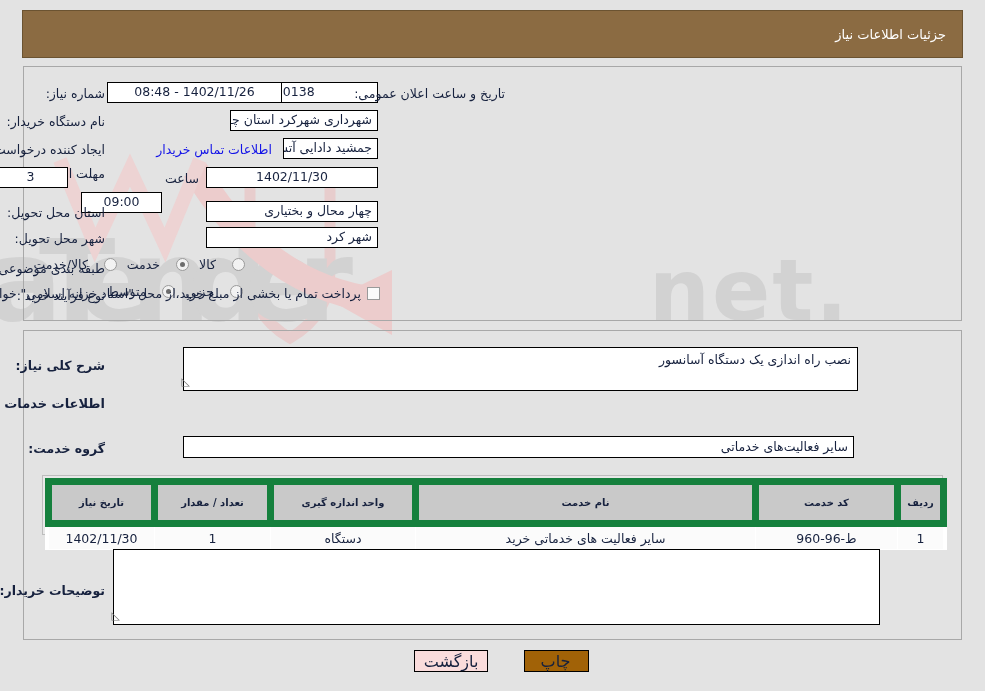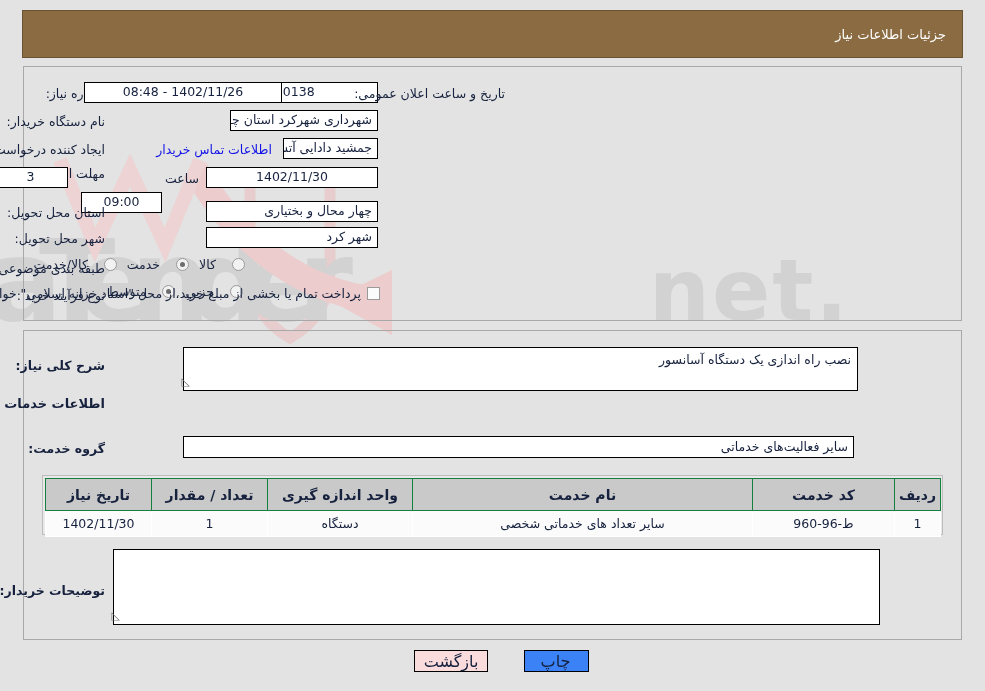--- a/index.html
+++ b/index.html
@@ -196,26 +196,26 @@
     width: 895px;
     border-collapse: collapse;
     font-size: 12.5px;
     color: #16213e;
     z-index: 3;
     background: #ffffff;
     table-layout: fixed;
   }
   #svc-table th {
     background: #c9c9c9;
-    border: 1px solid #15803d;
+    border: 7px solid #15803d;
     font-weight: bold;
-    height: 32px;
+    height: 42px;
     text-align: center;
     color: #16213e;
-    font-size: 14px;
+    font-size: 10px;
   }
   #svc-table td {
     background: #fbfbfb;
     border: 1px solid #ffffff;
     height: 26px;
     text-align: center;
     color: #16213e;
     font-size: 12.5px;
   }
   .tbl-wrap {
@@ -236,21 +236,21 @@
     color: #16213e;
     display: flex;
     align-items: center;
     justify-content: center;
     cursor: pointer;
     font-family: "DejaVu Sans", "Liberation Sans", sans-serif;
     z-index: 3;
     padding: 0 10px;
   }
   .btn-back  { background: #fadcdc; border-color: #000; }
-  .btn-print { background: #3b82f6; border-color: #000; padding-left: 8px; }
+  .btn-print { background: #a16207; border-color: #000; padding-left: 8px; }
 </style>
 </head>
 <body>
 
 <div id="page">
 
   <svg id="watermark" viewBox="0 0 985 240" xmlns="http://www.w3.org/2000/svg">
 
     <path d="M250 30 L330 30 L330 120 Q330 165 290 188 Q250 165 250 120 Z" fill="none" stroke="#e7cdcd" stroke-width="11"></path>
 
@@ -268,21 +268,21 @@
   <div class="title-bar">
     <span class="title-text">جزئیات اطلاعات نیاز</span>
   </div>
 
   <div class="panel" id="panel-top"></div>
 
   <div class="lbl" style="right:880px; top:86px;">شماره نیاز:</div>
   <div class="fld center" style="right:607px; top:82px; width:254px; height:21px;">1102005312000138</div>
 
   <div class="lbl" style="right:480px; top:86px;">تاریخ و ساعت اعلان عمومی:</div>
-  <div class="fld center" style="right:703px; top:82px; width:198px; height:21px; left:103px;">1402/11/26 - 08:48</div>
+  <div class="fld center" style="right:703px; top:82px; width:175px; height:21px; left:103px;">1402/11/26 - 08:48</div>
 
   <div class="lbl" style="right:880px; top:114px;">نام دستگاه خریدار:</div>
   <div class="fld right" style="right:607px; top:110px; left:230px; height:21px;">شهرداری شهرکرد استان چهارمحال و بختیاری</div>
 
   <div class="lbl" style="right:880px; top:142px;">ایجاد کننده درخواست:</div>
   <div class="fld right" style="right:607px; top:138px; left:283px; height:21px;">جمشید دادایی آتش نشان شهرداری شهرکرد استان چهارمحال و بختیاری</div>
   <a class="link" style="right:713px; top:142px; left:135px;">اطلاعات تماس خریدار</a>
 
   <div class="lbl" style="right:880px; top:165px; width:110px; line-height:1.5;">مهلت ارسال پاسخ: تا تاریخ:</div>
   <div class="fld center" style="right:607px; top:167px; width:172px; height:21px;">1402/11/30</div>
@@ -357,21 +357,21 @@
           <th>نام خدمت</th>
           <th>واحد اندازه گیری</th>
           <th>تعداد / مقدار</th>
           <th>تاریخ نیاز</th>
         </tr>
     </thead>
     <tbody id="svc-body">
         <tr>
           <td>1</td>
           <td>ط-96-960</td>
-          <td>سایر تعداد های خدماتی شخصی</td>
+          <td>سایر فعالیت های خدماتی خرید</td>
           <td>دستگاه</td>
           <td>1</td>
           <td>1402/11/30</td>
         </tr>
       </tbody>
   </table>
 
   <div class="lbl bold" style="right:880px; top:583px;">توضیحات خریدار:</div>
   <textarea class="ta" id="ta-notes" style="right: 105px; top: 549px; width: 767px; height: 76px;" readonly=""></textarea>
   <span class="ta-grip" style="right:865px; top:610px;">◺</span>

